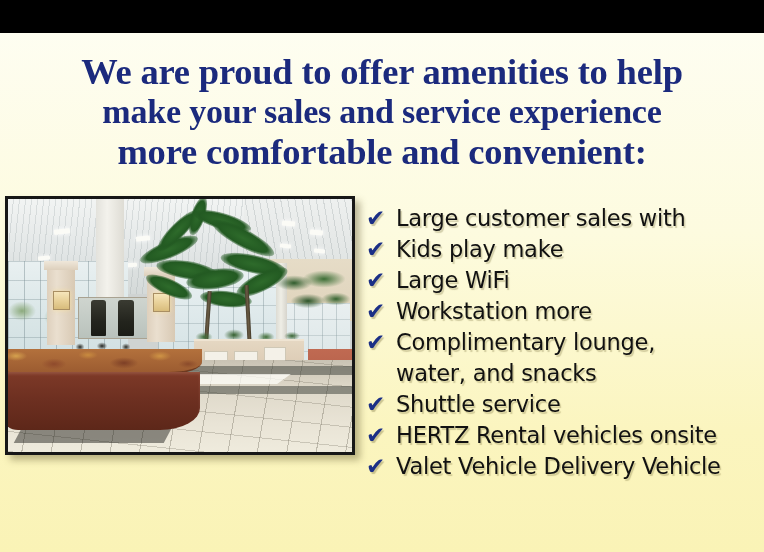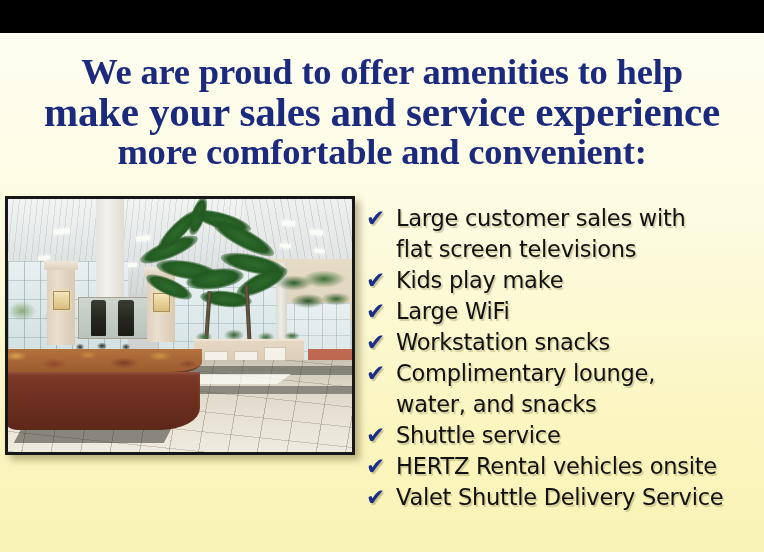--- a/index.html
+++ b/index.html
@@ -40,21 +40,21 @@
     font-size: 36px;
     line-height: 40px;
     letter-spacing: -0.2px;
     color: #1b2a7d;
   }
   .headline .hl-line {
     display: block;
     white-space: nowrap;
   }
   .hl-1 { font-size: 36.5px; margin-top: 16px; }
-  .hl-2 { font-size: 41px; }
+  .hl-2 { font-size: 34px; }
   .hl-3 { font-size: 36.5px; }
 
   
   .photo-wrap {
     position: absolute;
     left: 5px;
     top: 196px;
     width: 350px;
     height: 259px;
     border: 3px solid #171717;
@@ -432,42 +432,41 @@
 
     </div>
   </div>
 
   <div class="bullets">
 
     <div class="bullet-row">
       <span class="bullet-check">✔</span>
       <span class="bullet-text">
         <span>Large customer sales with</span>
-        <span class="cont">flat screen televisions</span>
       </span>
     </div>
 
     <div class="bullet-row">
       <span class="bullet-check">✔</span>
       <span class="bullet-text">
         <span>Kids play make</span>
       </span>
     </div>
 
     <div class="bullet-row">
       <span class="bullet-check">✔</span>
       <span class="bullet-text">
         <span>Large WiFi</span>
       </span>
     </div>
 
     <div class="bullet-row">
       <span class="bullet-check">✔</span>
       <span class="bullet-text">
-        <span>Workstation snacks</span>
+        <span>Workstation more</span>
       </span>
     </div>
 
     <div class="bullet-row">
       <span class="bullet-check">✔</span>
       <span class="bullet-text">
         <span>Complimentary lounge,</span>
         <span class="cont">water, and snacks</span>
       </span>
     </div>
@@ -482,19 +481,19 @@
     <div class="bullet-row">
       <span class="bullet-check">✔</span>
       <span class="bullet-text">
         <span>HERTZ Rental vehicles onsite</span>
       </span>
     </div>
 
     <div class="bullet-row">
       <span class="bullet-check">✔</span>
       <span class="bullet-text">
-        <span>Valet Shuttle Delivery Service</span>
+        <span>Valet Vehicle Delivery Vehicle</span>
       </span>
     </div>
 
   </div>
 
 </div>
 
 </body></html>

